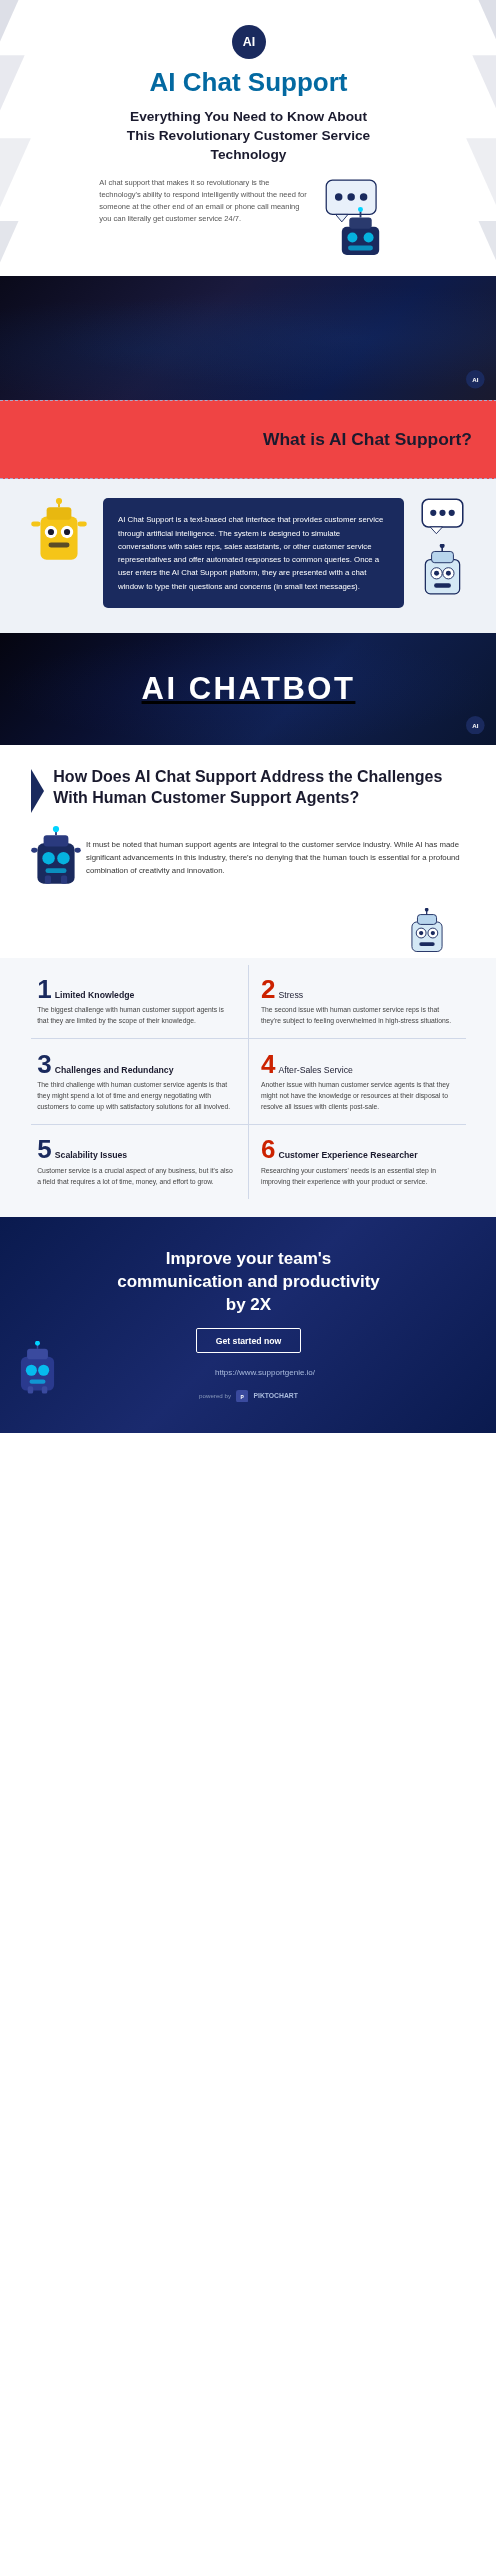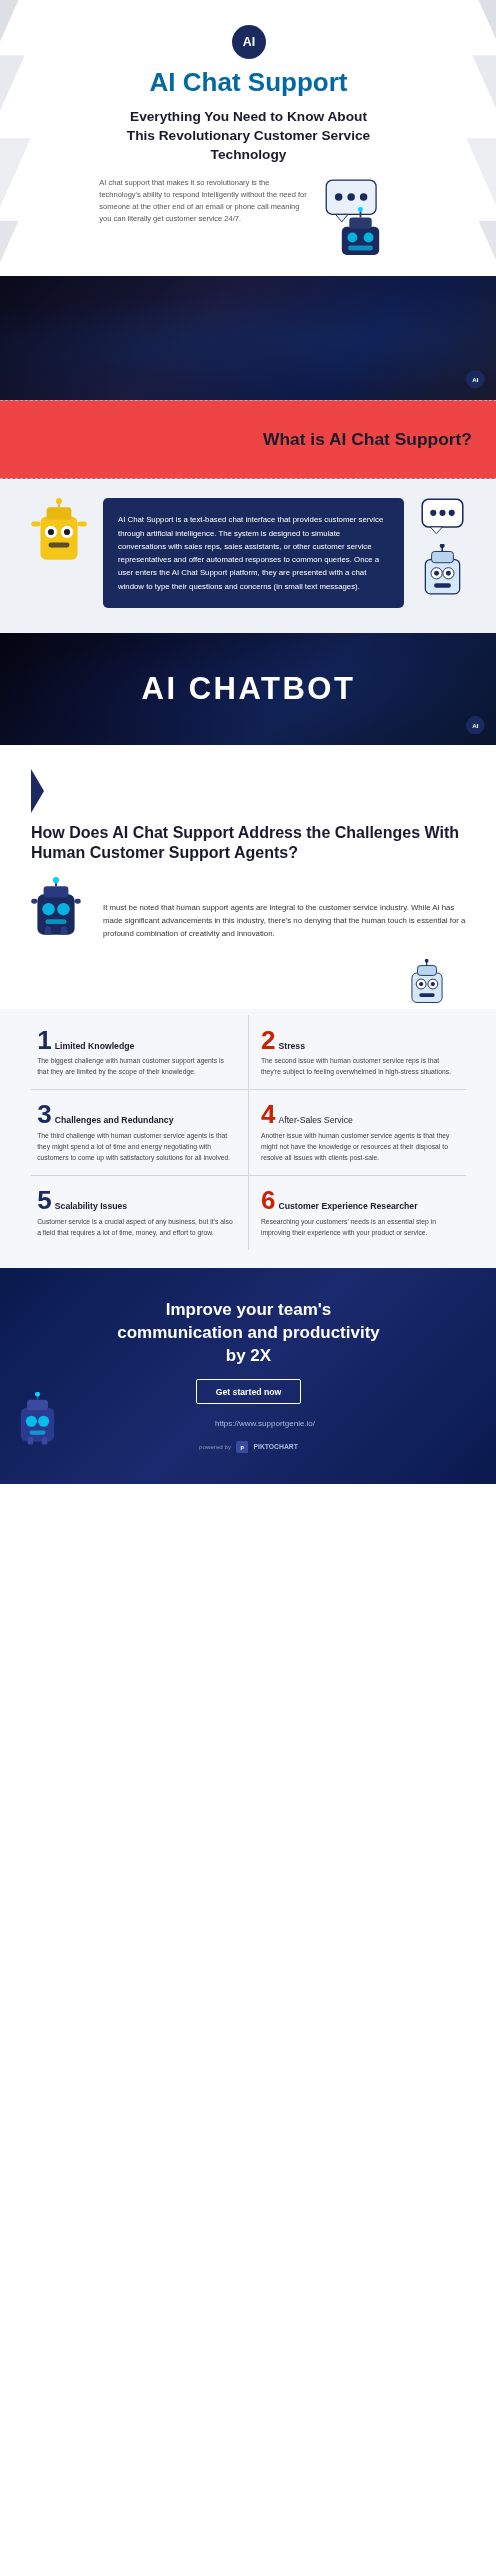--- a/index.html
+++ b/index.html
@@ -91,20 +91,21 @@
     .chatbot-banner {
       width: 100%;
       background: linear-gradient(135deg, #050510 0%, #0a1030 30%, #102050 60%, #0a1530 100%);
       padding: 37px 8px;
       text-align: center;
       min-height: 112px;
       display: flex;
       align-items: center;
       justify-content: center;
       position: relative;
+      text-decoration: underline;
     }
     .chatbot-banner-logo {
       position: absolute;
       bottom: 9.3px;
       right: 12.4px;
     }
 
     
     .cta-section {
       background: linear-gradient(135deg, #0a1a4e 0%, #1a2a6e 50%, #0a1a4e 100%);
@@ -248,27 +249,27 @@
   </div>
   <div class="chatbot-banner-logo">
     <svg width="18.6" height="18.6" viewBox="0 0 30 30">
       <circle cx="15" cy="15" r="15" fill="#1a2a5e"></circle>
       <text x="15" y="20" text-anchor="middle" fill="white" font-size="10" font-weight="bold">AI</text>
     </svg>
   </div>
 </div>
 
 <div style="background:white;padding:22px 31px 12.4px;">
-  <div style="display:flex;align-items:flex-start;gap:9.3px;margin-bottom:12.4px;flex-direction:column;">
+  <div style="display:flex;align-items:flex-start;gap:9.3px;margin-bottom:12.4px;">
 
     <div style="width:0;height:0;border-style:solid;border-width:22px 0 22px 13.7px;border-color:transparent transparent transparent #1a2a5e;flex-shrink:0;margin-top:1.9px;"></div>
     <h2 style="font-size:16px;font-weight:900;color:#1a1a2e;line-height:1.3;">How Does AI Chat Support Address the Challenges With Human Customer Support Agents?</h2>
   </div>
 
-  <div style="display:flex;align-items:flex-end;gap:22px;">
+  <div style="display:flex;align-items:center;gap:5px;">
 
     <div style="flex-shrink:0;">
       <svg width="50" height="62" viewBox="0 0 80 100">
         <rect x="10" y="28" width="60" height="65" rx="10" fill="#1a2a5e"></rect>
         <rect x="20" y="15" width="40" height="18" rx="5" fill="#2a3a7e"></rect>
         <circle cx="28" cy="52" r="10" fill="#00d4ff" opacity="0.8"></circle>
         <circle cx="52" cy="52" r="10" fill="#00d4ff" opacity="0.8"></circle>
         <rect x="23" y="68" width="34" height="8" rx="4" fill="#00d4ff" opacity="0.6"></rect>
         <rect x="22" y="80" width="10" height="13" rx="3" fill="#2a3a7e"></rect>
         <rect x="48" y="80" width="10" height="13" rx="3" fill="#2a3a7e"></rect>
@@ -303,21 +304,21 @@
       <div style="display:flex;align-items:baseline;gap:3.1px;margin-bottom:3.7px;">
         <span style="font-size:26px;font-weight:900;color:#1a2a5e;line-height:1;">1</span>
         <span style="font-size:8.7px;font-weight:800;color:#1a1a2e;">Limited Knowledge</span>
       </div>
       <p style="font-size:6.8px;color:#444;line-height:1.6;">The biggest challenge with human customer support agents is that they are limited by the scope of their knowledge.</p>
     </div>
 
     <div style="padding:11.2px 6.2px 11.2px 12.4px;border-bottom:0.6px solid #d0d8e8;">
       <div style="display:flex;align-items:baseline;gap:3.1px;margin-bottom:3.7px;">
         <span style="font-size:26px;font-weight:900;color:#cc2200;line-height:1;">2</span>
-        <span style="font-size:8.7px;font-weight:700;color:#1a1a2e;">Stress</span>
+        <span style="font-size:8.7px;font-weight:400;color:#1a1a2e;">Stress</span>
       </div>
       <p style="font-size:6.8px;color:#444;line-height:1.6;">The second issue with human customer service reps is that they're subject to feeling overwhelmed in high-stress situations.</p>
     </div>
 
     <div style="padding:11.2px 12.4px 11.2px 6.2px;border-bottom:0.6px solid #d0d8e8;border-right:0.6px solid #d0d8e8;">
       <div style="display:flex;align-items:baseline;gap:3.1px;margin-bottom:3.7px;">
         <span style="font-size:26px;font-weight:900;color:#1a2a5e;line-height:1;">3</span>
         <span style="font-size:8.7px;font-weight:800;color:#1a1a2e;">Challenges and Redundancy</span>
       </div>
       <p style="font-size:6.8px;color:#444;line-height:1.6;">The third challenge with human customer service agents is that they might spend a lot of time and energy negotiating with customers to come up with satisfactory solutions for all involved.</p>

